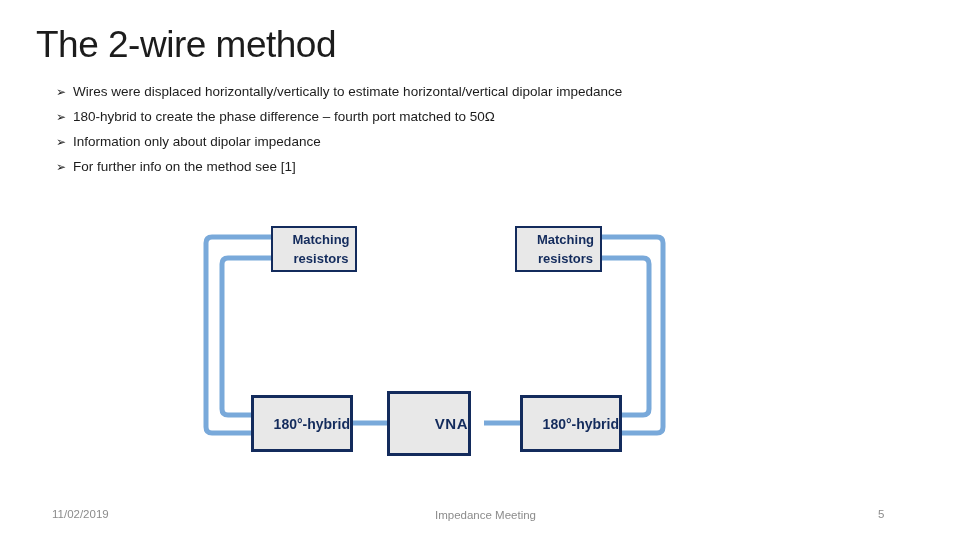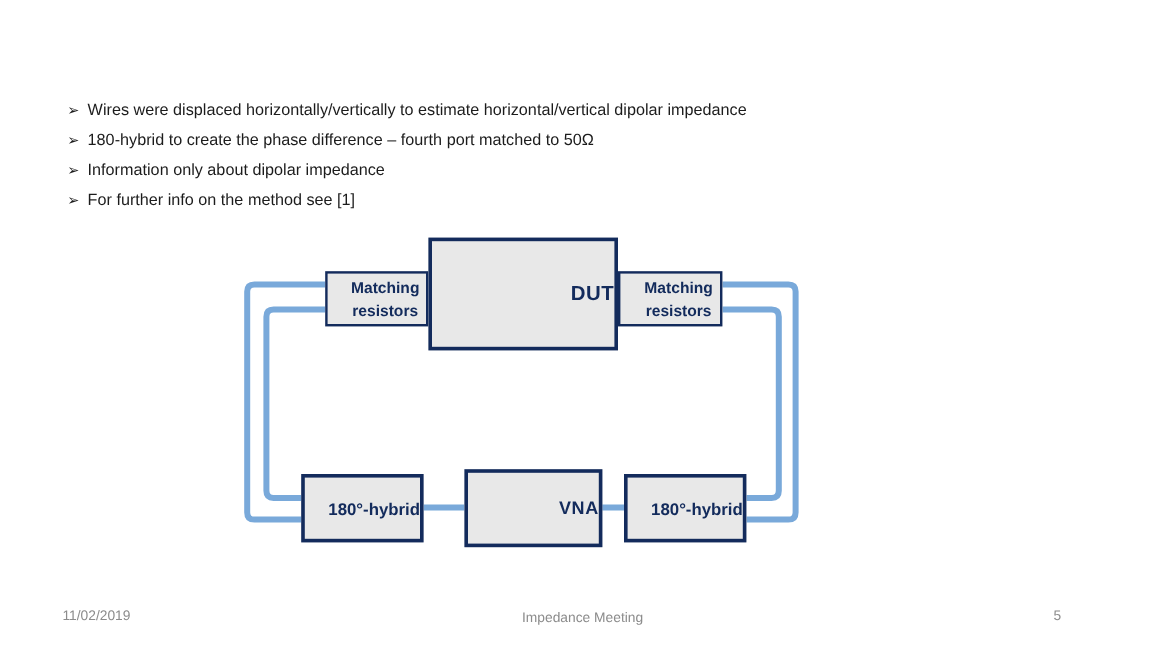--- a/index.html
+++ b/index.html
@@ -44,32 +44,33 @@
     color:var(--navy);
     font-weight:bold;
     display:flex;align-items:center;justify-content:flex-end;
     text-align:center;
     padding-left:14px;
   }
   .box-dut{left:357px;top:198px;width:158px;height:94px;font-size:17px;letter-spacing:0.5px;}
   .box-matching-left{left:271px;top:226px;width:86px;height:46px;border-width:2px;font-size:13px;line-height:19px;}
   .box-matching-right{left:515px;top:226px;width:87px;height:46px;border-width:2px;font-size:13px;line-height:19px;}
   .box-hybrid-left{left:251px;top:395px;width:102px;height:57px;font-size:14px;}
-  .box-vna{left:387px;top:391px;width:115px;height:65px;font-size:15px;letter-spacing:0.5px;}
+  .box-vna{left:387px;top:391px;width:84px;height:65px;font-size:15px;letter-spacing:0.5px;}
   .box-hybrid-right{left:520px;top:395px;width:102px;height:57px;font-size:14px;}
 
   .footer-date{position:absolute;left:52px;top:508px;font-size:11.5px;color:var(--footer-gray);}
   .footer-title{position:absolute;left:0;right:0;top:509px;text-align:center;font-size:11.5px;color:var(--footer-gray);padding-left:11px;}
   .footer-page{position:absolute;left:878px;top:508px;font-size:11.5px;color:var(--footer-gray);}
 </style>
 </head>
 <body>
 
 <div class="slide">
 
+  <h1 class="title">The 2-wire method</h1>
 
   <div class="bullets">
     <div class="bullet">
       <span class="glyph">➢</span>
       <span class="btxt">Wires were displaced horizontally/vertically to estimate horizontal/vertical dipolar impedance</span>
     </div>
     <div class="bullet">
       <span class="glyph">➢</span>
       <span class="btxt">180-hybrid to create the phase difference – fourth port matched to 50Ω</span>
     </div>
@@ -91,23 +92,20 @@
       <path class="wire" d="M 602 237 L 657 237 Q 663 237 663 243 L 663 427 Q 663 433 657 433 L 622 433"></path>
       <path class="wire" d="M 602 258 L 643 258 Q 649 258 649 264 L 649 409 Q 649 415 643 415 L 622 415"></path>
       <path class="wire" d="M 353 423 L 387 423"></path>
       <path class="wire" d="M 484 423 L 520 423"></path>
     </svg>
 
     <div class="box box-matching-left">
       <span>Matching resistors</span>
     </div>
 
-    <div class="box box-dut">
-      <span>DUT</span>
-    </div>
 
     <div class="box box-matching-right">
       <span>Matching resistors</span>
     </div>
 
     <div class="box box-hybrid-left">
       <span>180°-hybrid</span>
     </div>
 
     <div class="box box-vna">

